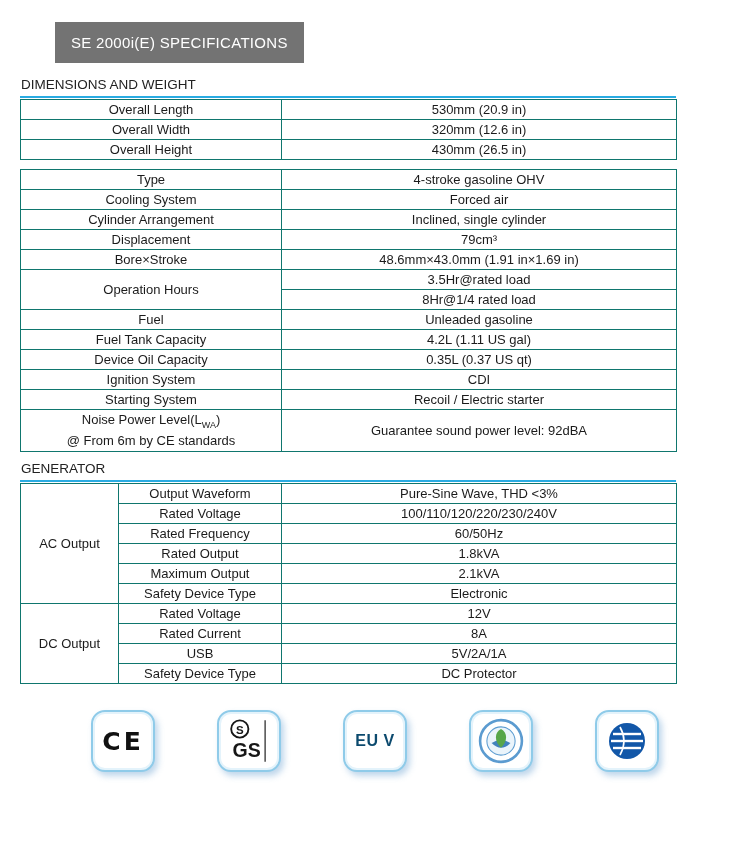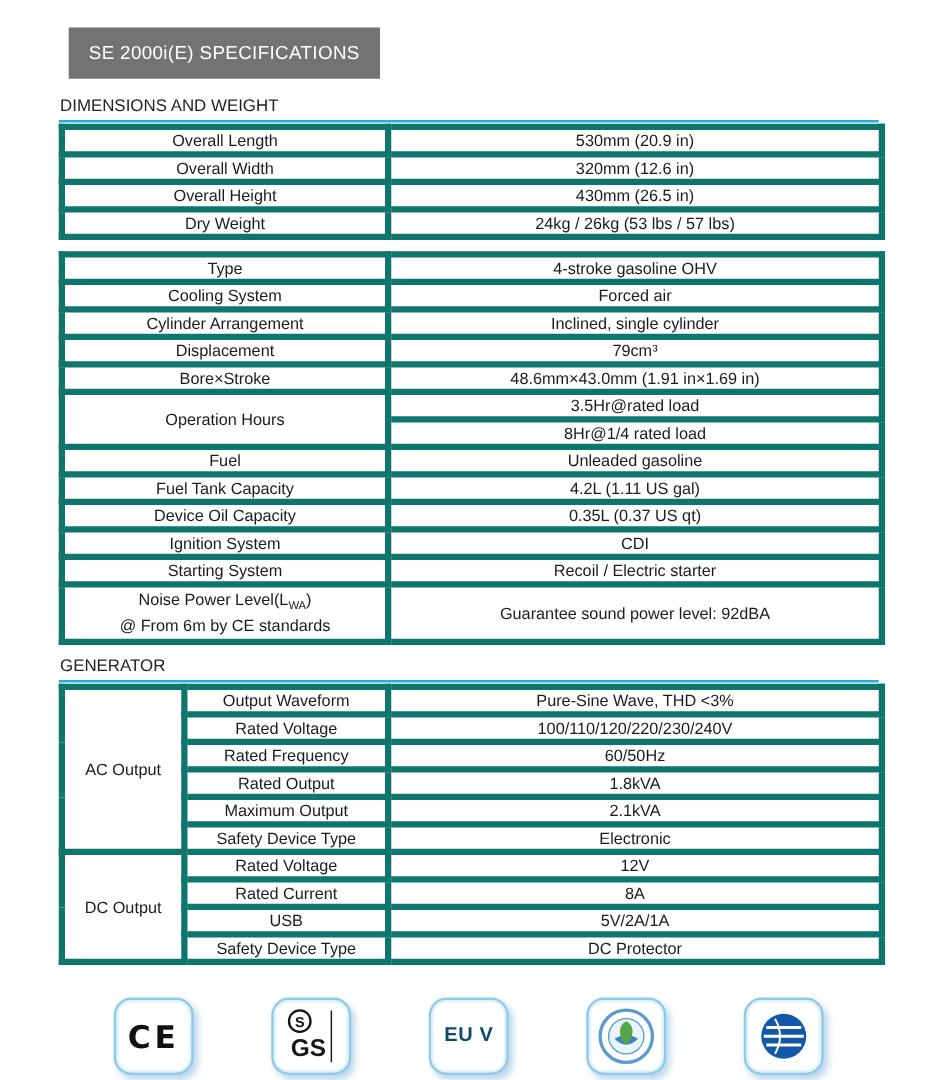--- a/index.html
+++ b/index.html
@@ -12,38 +12,38 @@
   }
   .banner {
     display: inline-block;
     margin: 22px 0 0 55px;
     background: #737373;
     color: #ffffff;
     font-size: 15px;
     padding: 12px 16px;
     letter-spacing: 0.3px;
   }
-  .section { width: 656px; margin-left: 47px; }
+  .section { width: 656px; margin-left: 20px; }
   .section-dimensions { margin-top: 14px; }
   .section-engine, .section-generator { margin-top: 9px; }
   .section-heading {
     font-size: 13.5px;
     font-weight: 400;
     color: #222222;
     padding: 0 0 4px 1px;
     border-bottom: 2px solid #29abe2;
   }
   table.spec-table {
     border-collapse: collapse;
     width: 656px;
     table-layout: fixed;
     margin-top: 1px;
   }
   td.cell {
-    border: 5px solid #0f766e;
+    border: 1px solid #0f766e;
     text-align: center;
     vertical-align: middle;
     font-size: 13px;
     height: 20px;
     padding: 1px 4px;
     background: #ffffff;
   }
   col.c-label { width: 261px; }
   col.c-value { width: 395px; }
   col.c-group { width: 98px; }
@@ -104,24 +104,20 @@
           <td class="cell">530mm (20.9 in)</td>
         </tr>
         <tr>
           <td class="cell">Overall Width</td>
           <td class="cell">320mm (12.6 in)</td>
         </tr>
         <tr>
           <td class="cell">Overall Height</td>
           <td class="cell">430mm (26.5 in)</td>
         </tr>
-        <tr>
-          <td class="cell">Dry Weight</td>
-          <td class="cell">24kg / 26kg (53 lbs / 57 lbs)</td>
-        </tr>
       </tbody>
     </table>
   </section>
 
   
   <section class="section section-engine">
     <table class="spec-table">
       <colgroup>
           <col class="c-label">
           <col class="c-value">

